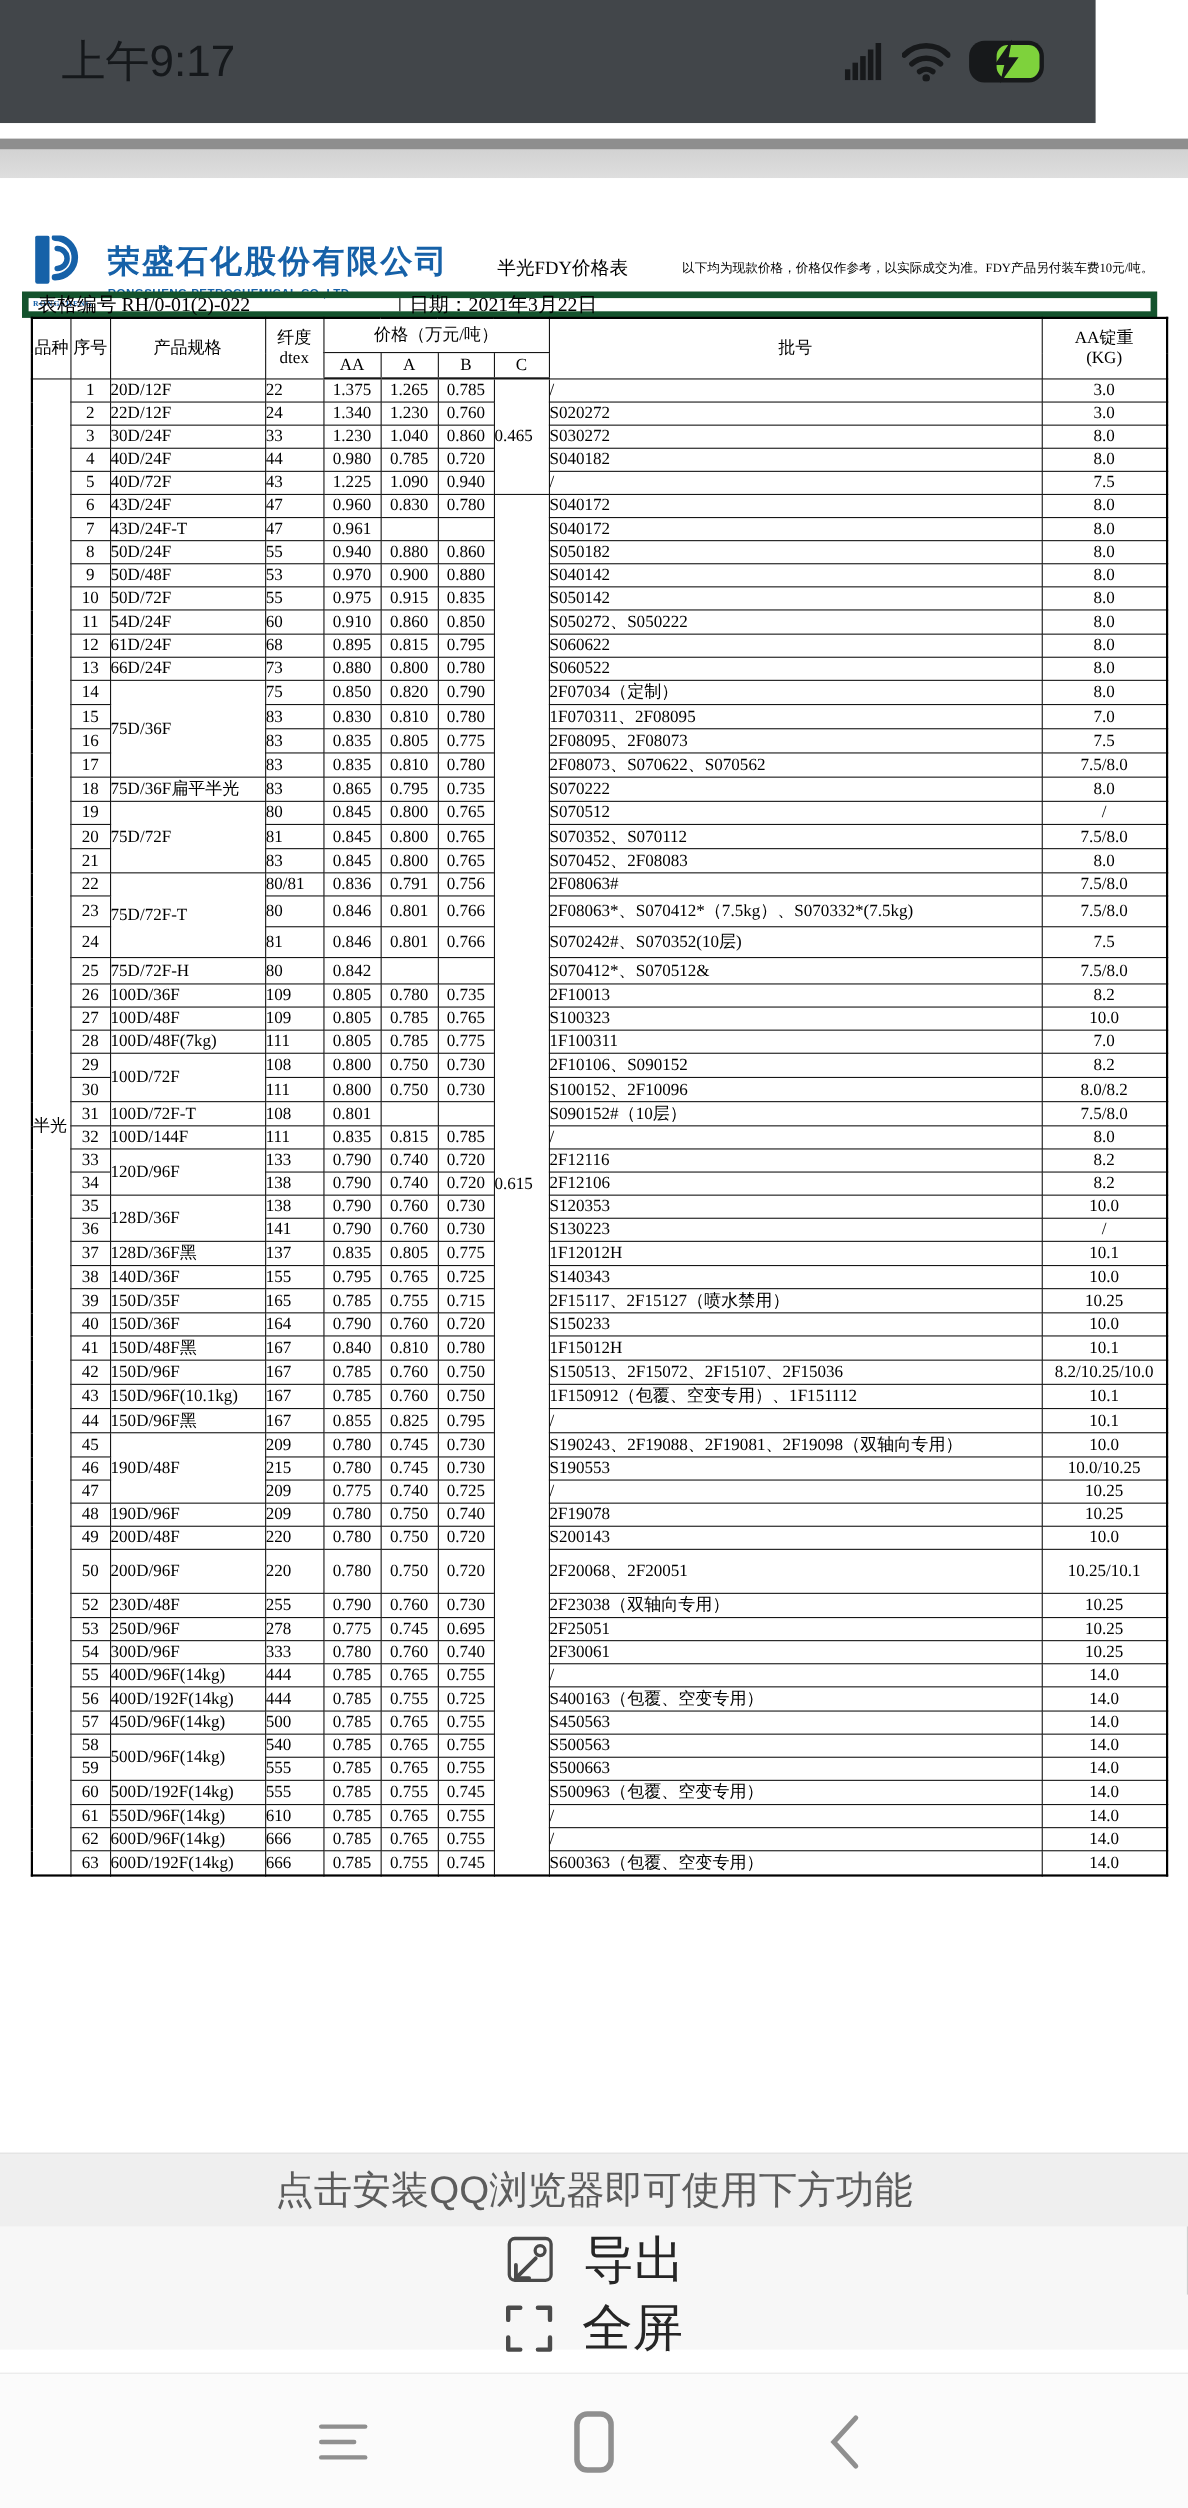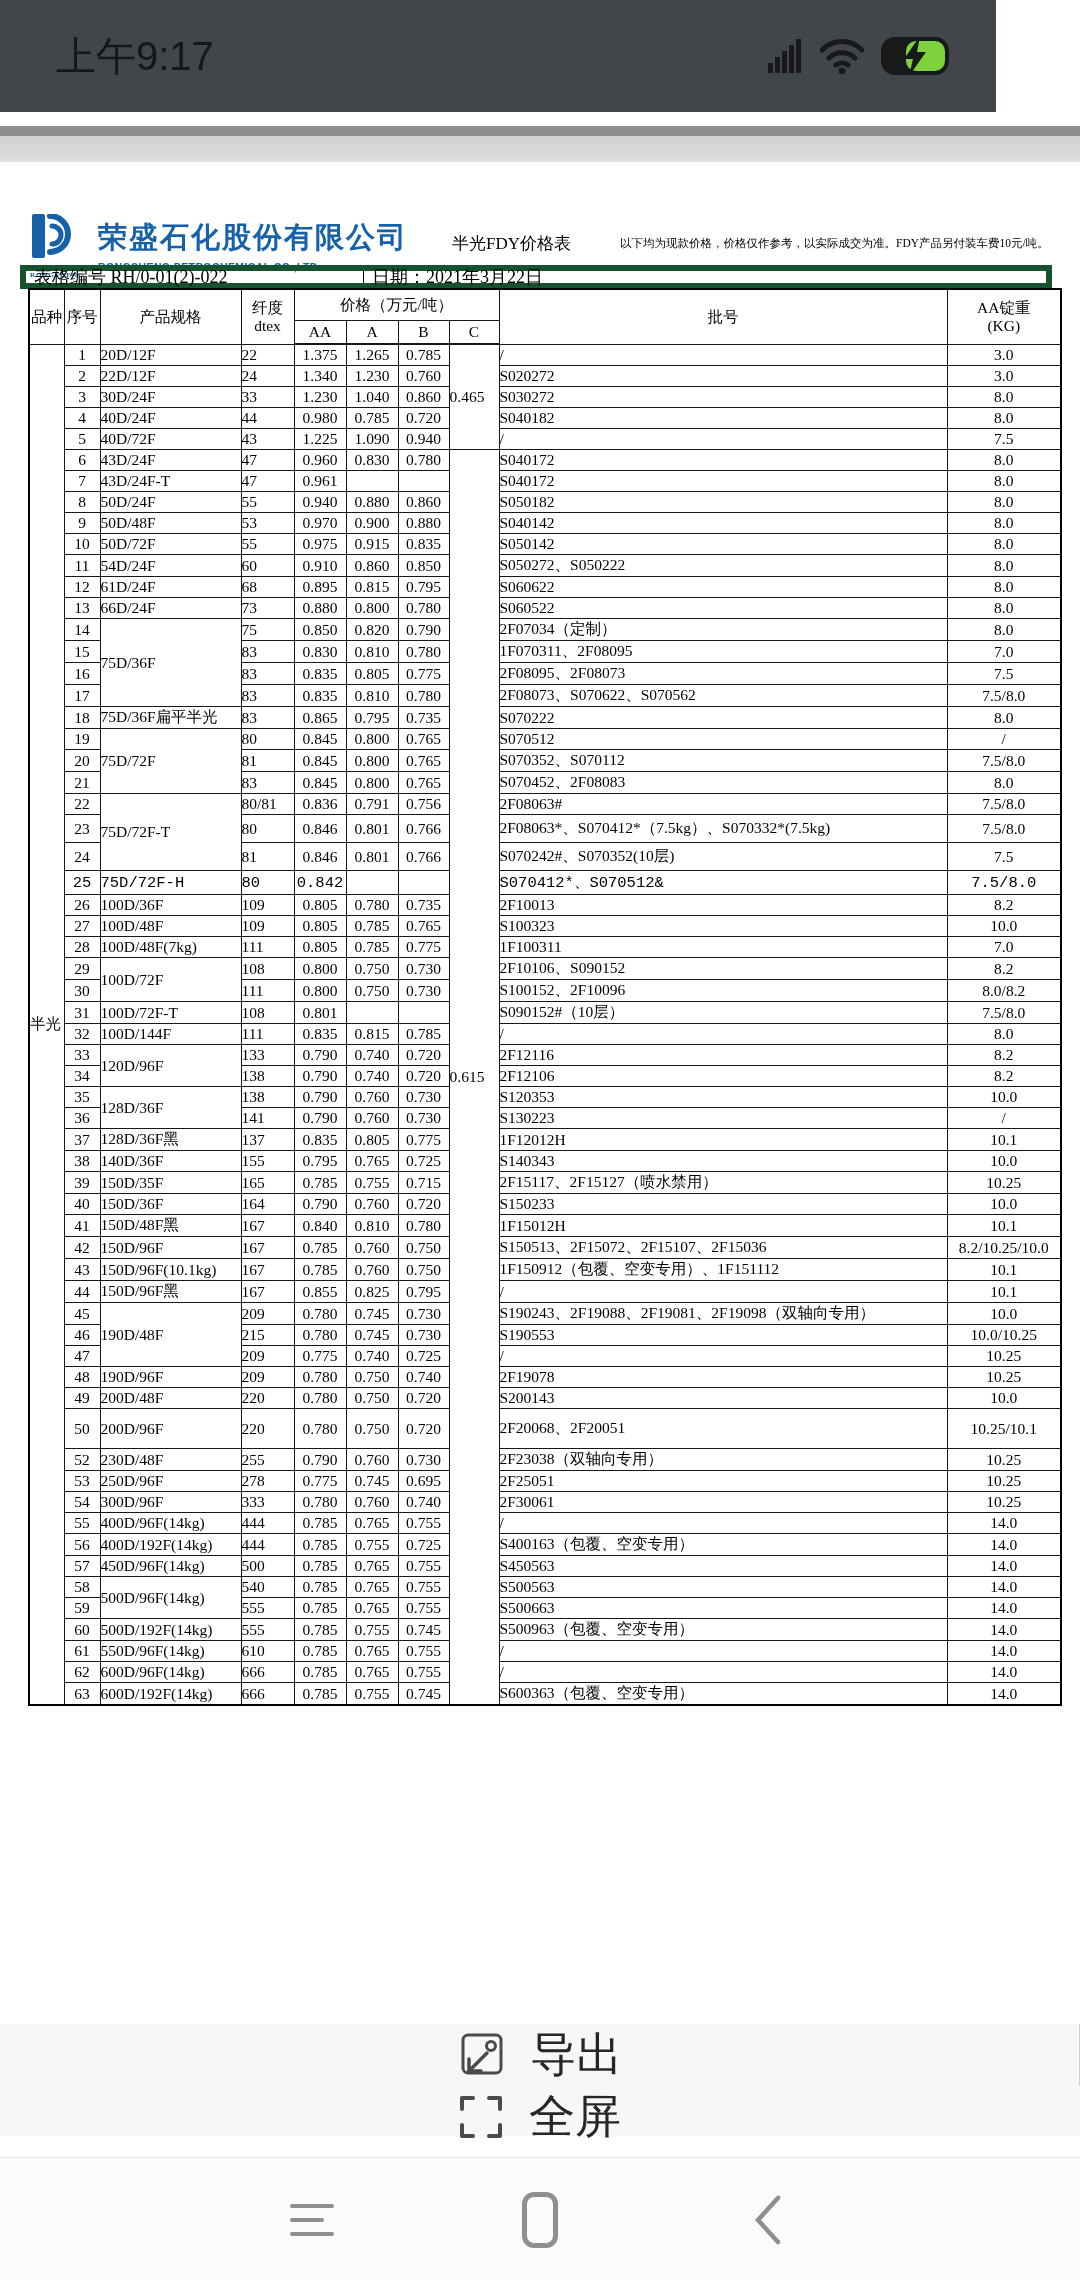--- a/index.html
+++ b/index.html
@@ -390,21 +390,21 @@
           </tr>
           <tr style="height: 28px;">
             <td class="c-no">24</td>
             <td class="c-dtex">81</td>
             <td class="c-num">0.846</td>
             <td class="c-num">0.801</td>
             <td class="c-num">0.766</td>
             <td class="c-batch">S070242#、S070352(10层)</td>
             <td class="c-wt">7.5</td>
           </tr>
-          <tr style="height: 24px; font-family: Liberation Mono, monospace;">
+          <tr style="height: 24px;">
             <td class="c-no">25</td>
             <td class="c-spec">75D/72F-H</td>
             <td class="c-dtex">80</td>
             <td class="c-num">0.842</td>
             <td class="c-num"></td>
             <td class="c-num"></td>
             <td class="c-batch">S070412*、S070512&amp;</td>
             <td class="c-wt">7.5/8.0</td>
           </tr>
           <tr>
@@ -768,20 +768,23 @@
             <td class="c-num">0.785</td>
             <td class="c-num">0.755</td>
             <td class="c-num">0.745</td>
             <td class="c-batch">S600363（包覆、空变专用）</td>
             <td class="c-wt">14.0</td>
           </tr>
         </tbody>
     </table>
   </div>
 
+  <div class="qq-banner">
+    <span>点击安装QQ浏览器即可使用下方功能</span>
+  </div>
 
   <div class="action-bar">
     <div class="action-btn left">
       <svg width="48" height="48" viewBox="0 0 48 48">
         <rect x="6" y="4" width="38" height="38" rx="5" fill="none" stroke="#4a4a4a" stroke-width="3"></rect>
         <circle cx="34" cy="15" r="4.5" fill="none" stroke="#4a4a4a" stroke-width="3"></circle>
         <path d="M30 22 L12 40" fill="none" stroke="#4a4a4a" stroke-width="3.5" stroke-linecap="round"></path>
         <path d="M12 28 L12 40 L24 40" fill="none" stroke="#4a4a4a" stroke-width="3.5" stroke-linecap="round" stroke-linejoin="round"></path>
       </svg>
       <span>导出</span>

